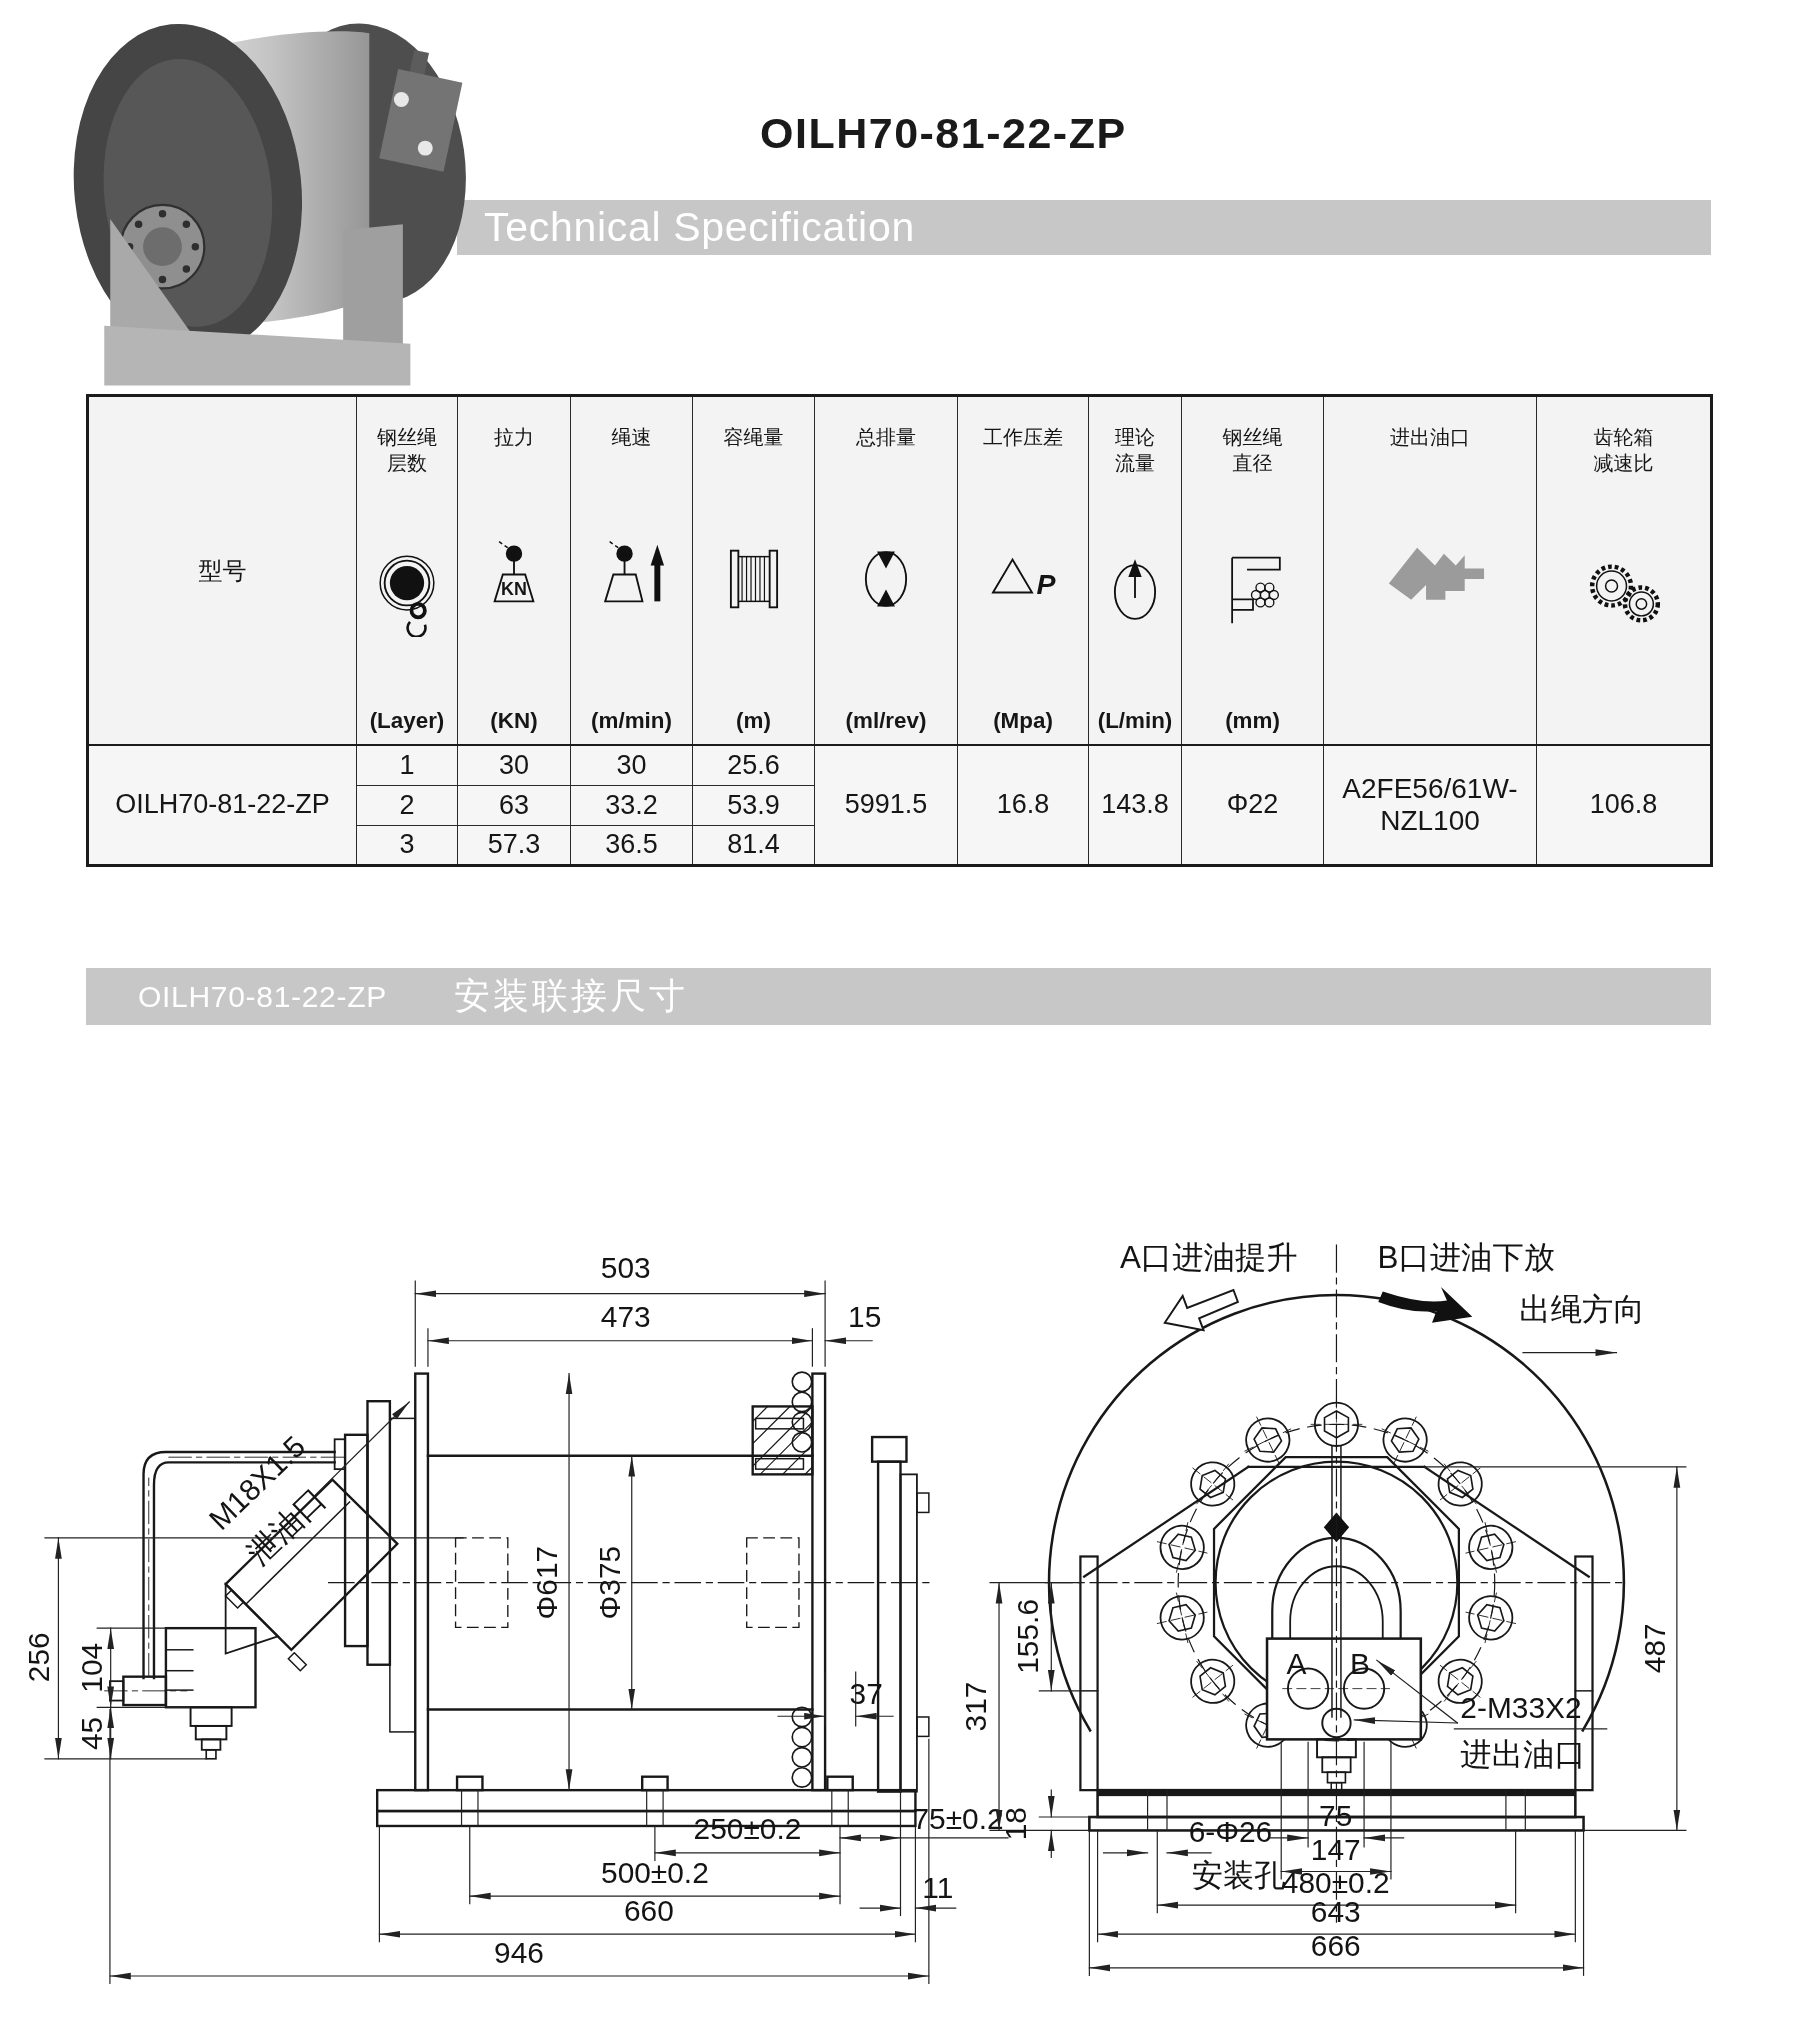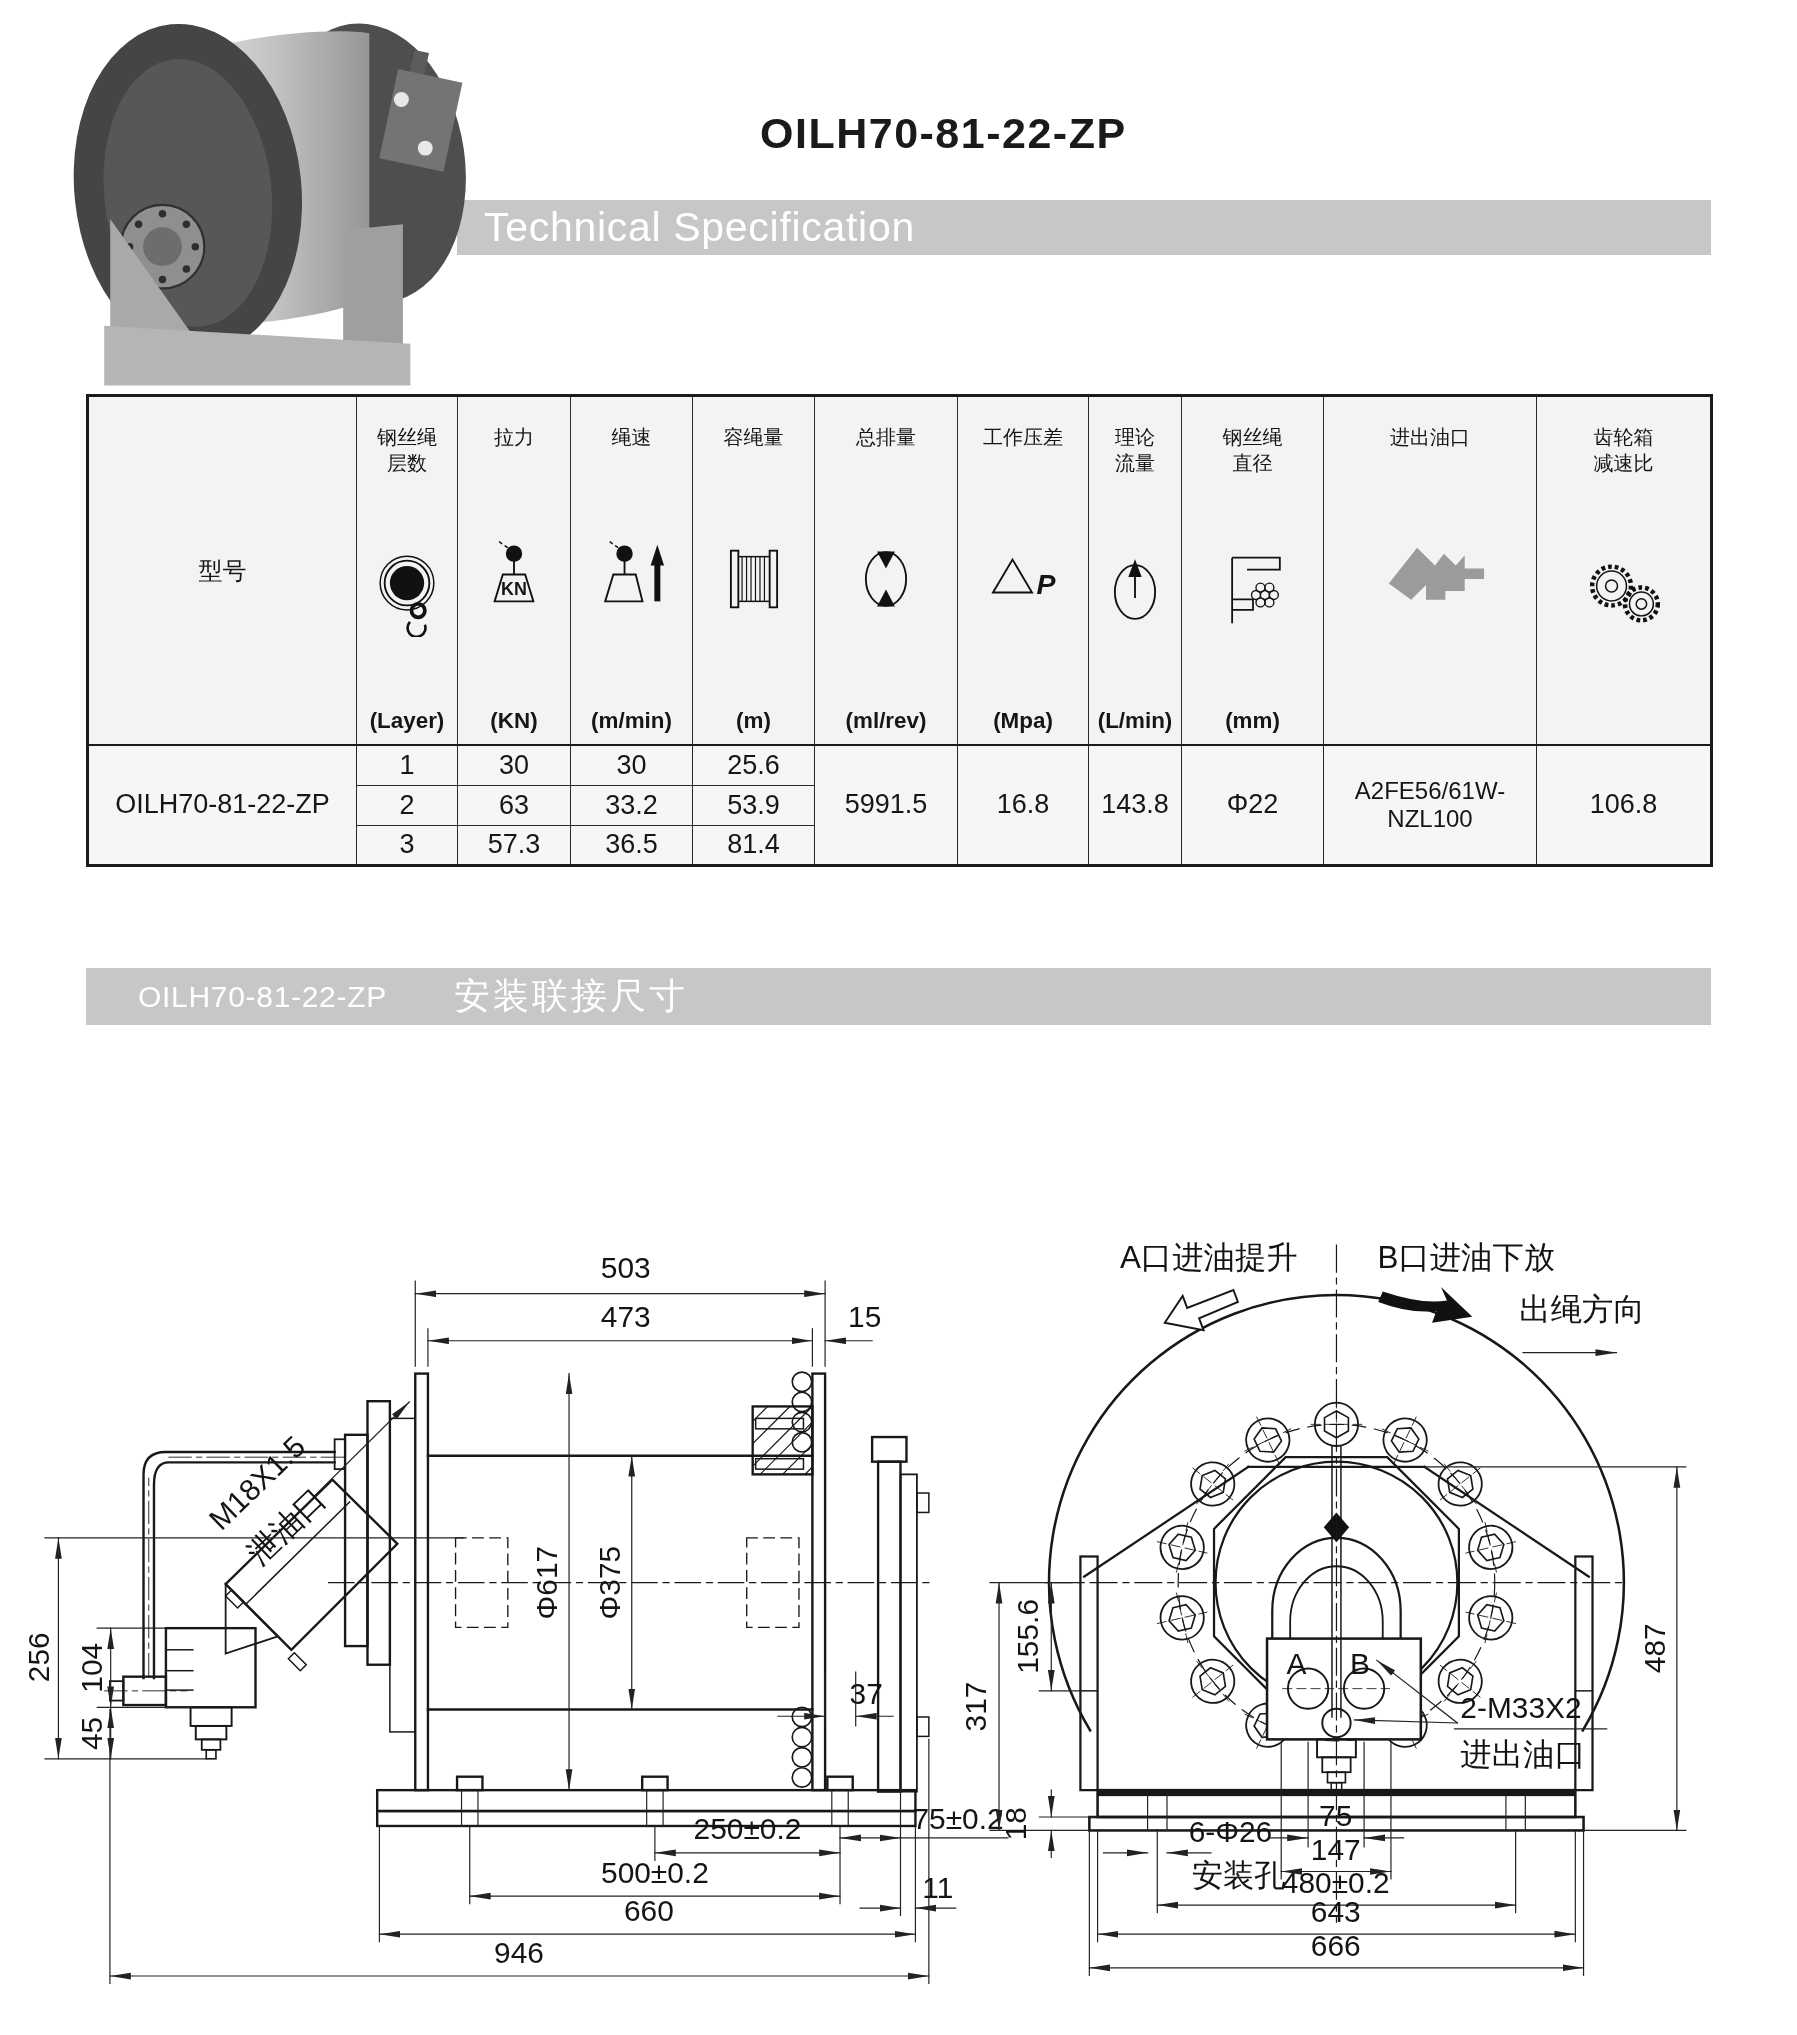--- a/index.html
+++ b/index.html
@@ -274,21 +274,21 @@
         <tr>
           <td class="model-c" rowspan="3">OILH70-81-22-ZP</td>
           <td>1</td>
           <td>30</td>
           <td>30</td>
           <td>25.6</td>
           <td rowspan="3">5991.5</td>
           <td rowspan="3">16.8</td>
           <td rowspan="3">143.8</td>
           <td rowspan="3">Φ22</td>
-          <td rowspan="3" style="font-size:24px">A2FE56/61W-NZL100</td>
+          <td rowspan="3" style="font-size:28px">A2FE56/61W-NZL100</td>
           <td rowspan="3">106.8</td>
         </tr>
         <tr>
           <td>2</td>
           <td>63</td>
           <td>33.2</td>
           <td>53.9</td>
         </tr>
         <tr>
           <td>3</td>

